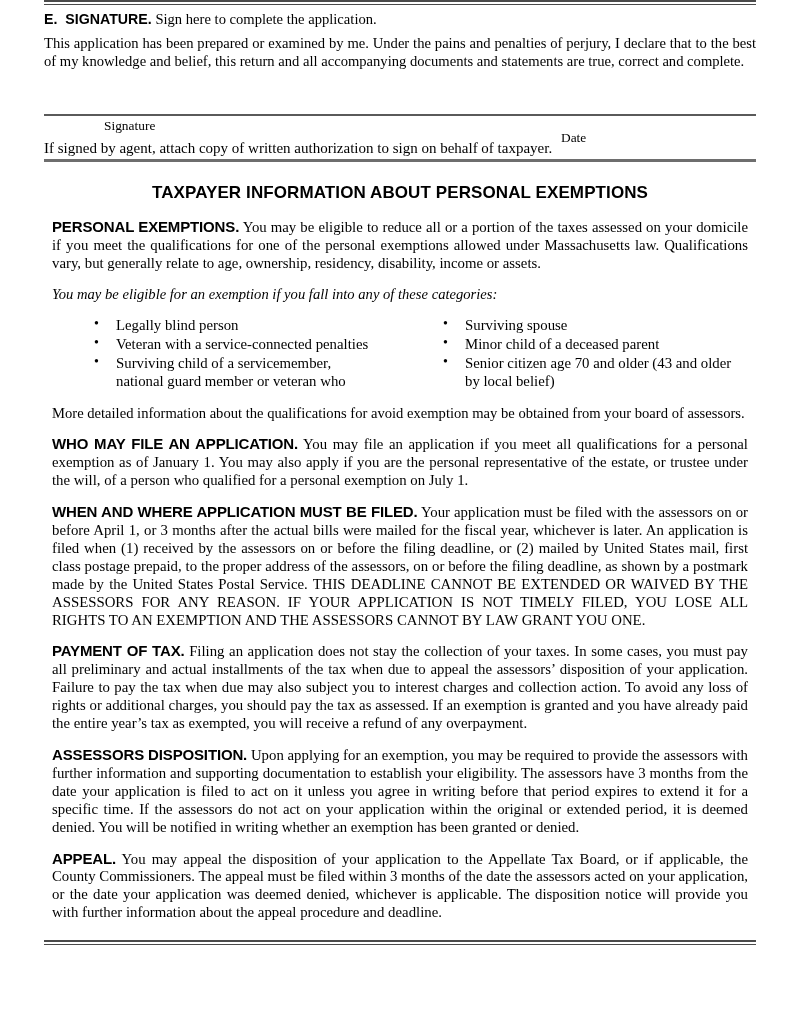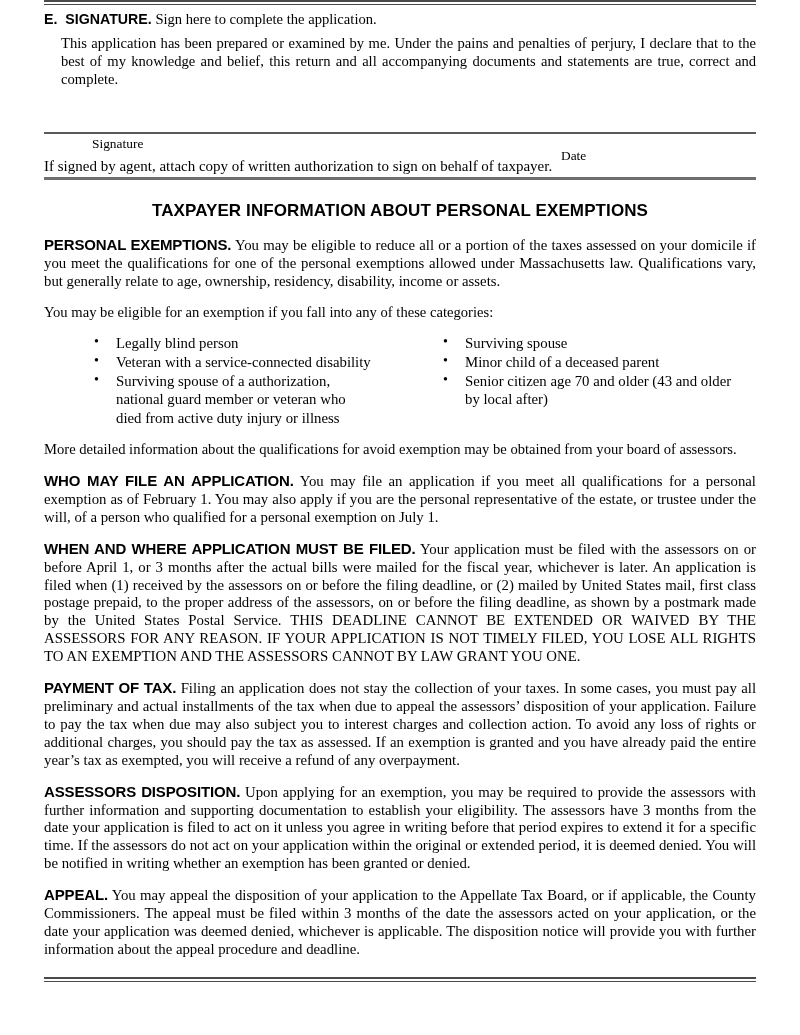--- a/index.html
+++ b/index.html
@@ -39,28 +39,28 @@
   .rule-gray {
     border-top: 3px solid #6e6e6e;
     height: 0;
     width: 712px;
   }
   .body-text {
     font-family: "Liberation Serif", "DejaVu Serif", serif;
     font-size: 14.6px;
     line-height: 17.9px;
     text-align: justify;
-    margin: 0;
-  }
-  .body-text.nojustify { text-align: left; }
+    margin: 8px;
+  }
+  .body-text.nojustify { text-align: left; font-style: italic; }
 
   .sig-intro {
     font-size: 14.6px;
     line-height: 18px;
-    margin: 6px 0 0 17px;
+    margin: 6px 0 0 0;
     text-align: justify;
   }
   .sig-lead {
     font-family: "Liberation Sans", "DejaVu Sans", sans-serif;
     font-weight: bold;
     font-size: 14.2px;
   }
   .sig-lead-rest {
     font-family: "Liberation Serif", "DejaVu Serif", serif;
     font-weight: normal;
@@ -73,21 +73,21 @@
   }
 
   
   .sig-spacer { height: 44px; }
   .sig-labels {
     position: relative;
     height: 21px;
     font-size: 13.4px;
     margin-top: 2px;
   }
-  .sig-label-signature { position: absolute; left: 48px; top: 0; }
+  .sig-label-signature { position: absolute; left: 60px; top: 0; }
   .sig-label-date { position: absolute; left: 517px; top: 12px; }
   .agent-note {
     font-size: 15px;
     line-height: 17px;
     margin: 1px 0 2px 0;
   }
 
   
   .page-title {
     font-family: "Liberation Sans", "DejaVu Sans", sans-serif;
@@ -173,50 +173,49 @@
   <p class="body-text nojustify para">You may be eligible for an exemption if you fall into any of these categories:</p>
 
   <div class="bullets">
     <div class="bullets-col left">
       <div class="bullet-item">
         <span class="bullet-dot">•</span>
         <span>Legally blind person</span>
       </div>
       <div class="bullet-item">
         <span class="bullet-dot">•</span>
-        <span>Veteran with a service-connected disability</span>
-      </div>
-      <div class="bullet-item">
-        <span class="bullet-dot">•</span>
-        <span>Surviving spouse of a authorization,</span>
+        <span>Veteran with a service-connected penalties</span>
+      </div>
+      <div class="bullet-item">
+        <span class="bullet-dot">•</span>
+        <span>Surviving child of a servicemember,</span>
         <span class="bullet-cont">national guard member or veteran who</span>
-        <span class="bullet-cont">died from active duty injury or illness</span>
       </div>
     </div>
     <div class="bullets-col right">
       <div class="bullet-item">
         <span class="bullet-dot">•</span>
         <span>Surviving spouse</span>
       </div>
       <div class="bullet-item">
         <span class="bullet-dot">•</span>
         <span>Minor child of a deceased parent</span>
       </div>
       <div class="bullet-item">
         <span class="bullet-dot">•</span>
         <span>Senior citizen age 70 and older (43 and older</span>
-        <span class="bullet-cont">by local after)</span>
+        <span class="bullet-cont">by local belief)</span>
       </div>
     </div>
   </div>
 
   <p class="body-text para">More detailed information about the qualifications for avoid exemption may be obtained from your board of assessors.</p>
 
   <p class="body-text para">
-    <span class="section-lead">WHO MAY FILE AN APPLICATION.</span><span class="section-body">  You may file an application if you meet all qualifications for a personal exemption as of February 1.  You may also apply if you are the personal representative of the estate, or trustee under the will, of a person who qualified for a personal exemption on July 1.</span>
+    <span class="section-lead">WHO MAY FILE AN APPLICATION.</span><span class="section-body">  You may file an application if you meet all qualifications for a personal exemption as of January 1.  You may also apply if you are the personal representative of the estate, or trustee under the will, of a person who qualified for a personal exemption on July 1.</span>
   </p>
 
   <p class="body-text para">
     <span class="section-lead">WHEN AND WHERE APPLICATION MUST BE FILED.</span><span class="section-body">  Your application must be filed with the assessors on or before April 1, or 3 months after the actual bills were mailed for the fiscal year, whichever is later.  An application is filed when (1) received by the assessors on or before the filing deadline, or (2) mailed by United States mail, first class postage prepaid, to the proper address of the assessors, on or before the filing deadline, as shown by a postmark made by the United States Postal Service.  THIS DEADLINE CANNOT BE EXTENDED OR WAIVED BY THE ASSESSORS FOR ANY REASON.  IF YOUR APPLICATION IS NOT TIMELY FILED, YOU LOSE ALL RIGHTS TO AN EXEMPTION AND THE ASSESSORS CANNOT BY LAW GRANT YOU ONE.</span>
   </p>
 
   <p class="body-text para">
     <span class="section-lead">PAYMENT OF TAX.</span><span class="section-body">  Filing an application does not stay the collection of your taxes.  In some cases, you must pay all preliminary and actual installments of the tax when due to appeal the assessors’ disposition of your application.  Failure to pay the tax when due may also subject you to interest charges and collection action.  To avoid any loss of rights or additional charges, you should pay the tax as assessed.  If an exemption is granted and you have already paid the entire year’s tax as exempted, you will receive a refund of any overpayment.</span>
   </p>
 

